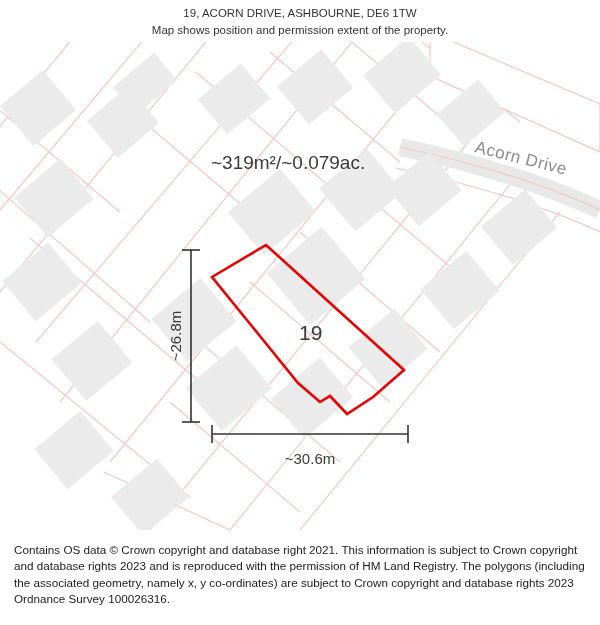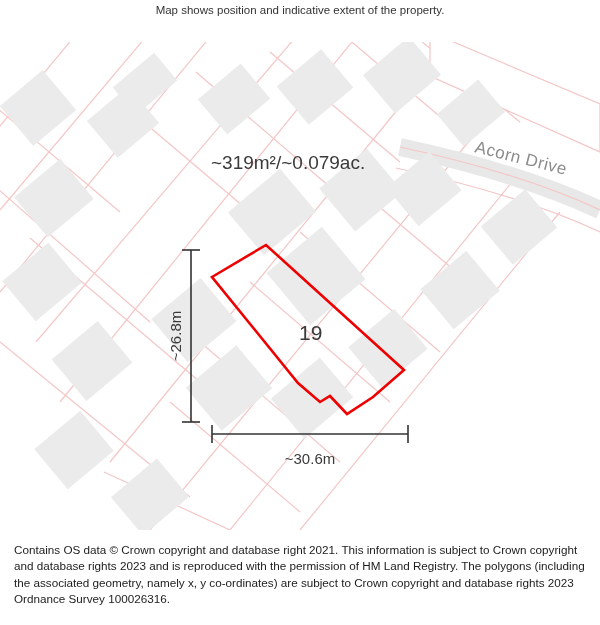--- a/index.html
+++ b/index.html
@@ -94,21 +94,22 @@
     line-height: 16.4px;
     color: #1c1c1c;
   }
 </style>
 </head>
 <body>
 
 <div class="page">
 
   <div class="header">
-    <div class="subtitle">Map shows position and indicative extent of the property.</div>
+    <div class="title">19, ACORN DRIVE, ASHBOURNE, DE6 1TW</div>
+    <div class="subtitle">Map shows position and permission extent of the property.</div>
   </div>
 
   <div class="map-wrap">
     <svg class="map-svg" width="600" height="488" viewBox="0 0 600 488" xmlns="http://www.w3.org/2000/svg">
 
       <rect x="0" y="0" width="600" height="488" fill="#ffffff"></rect>
 
       <g stroke="#f4c6c6" stroke-width="1.2" fill="none">
 
         <path d="M 78 -10 L -10 96"></path>

